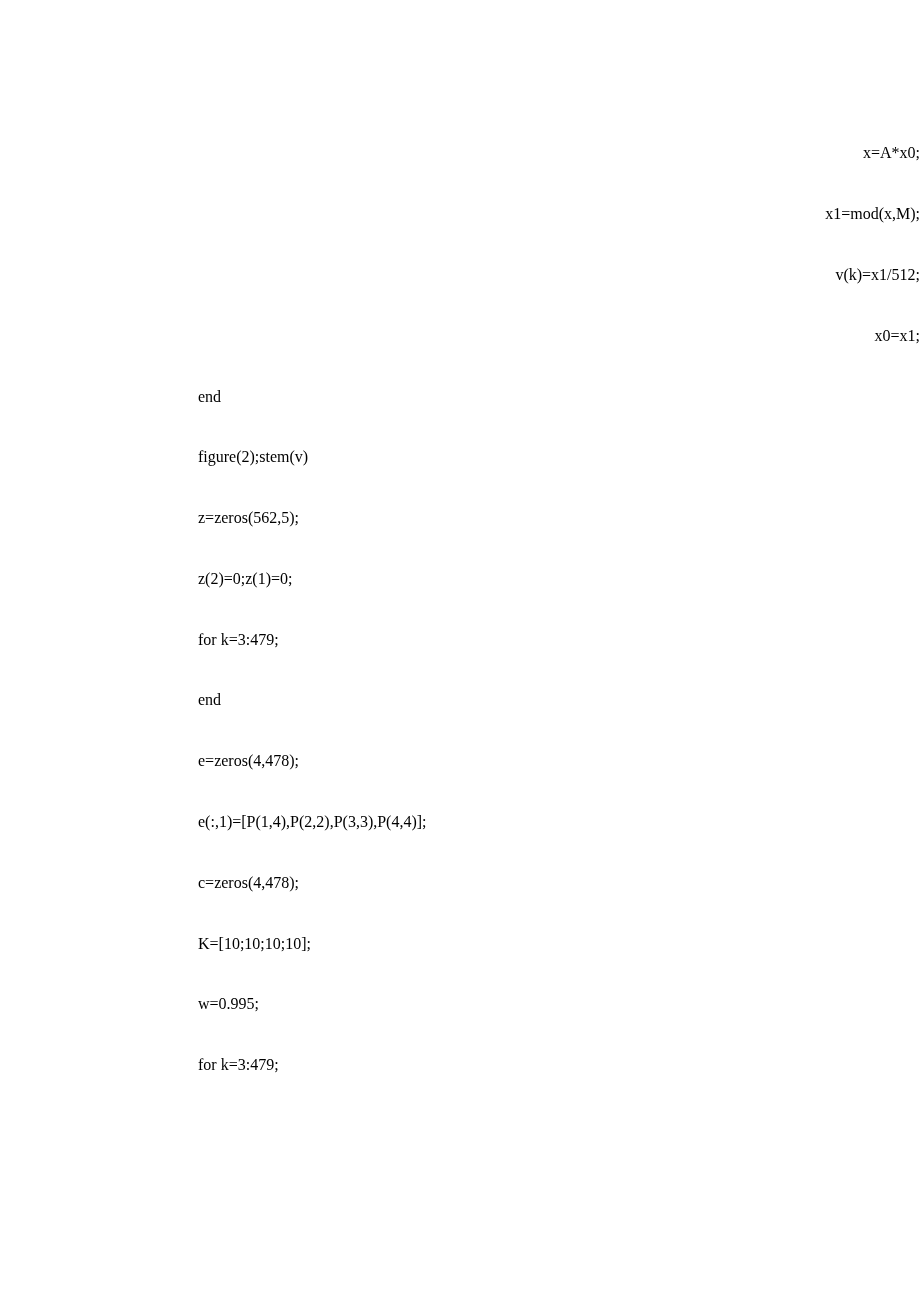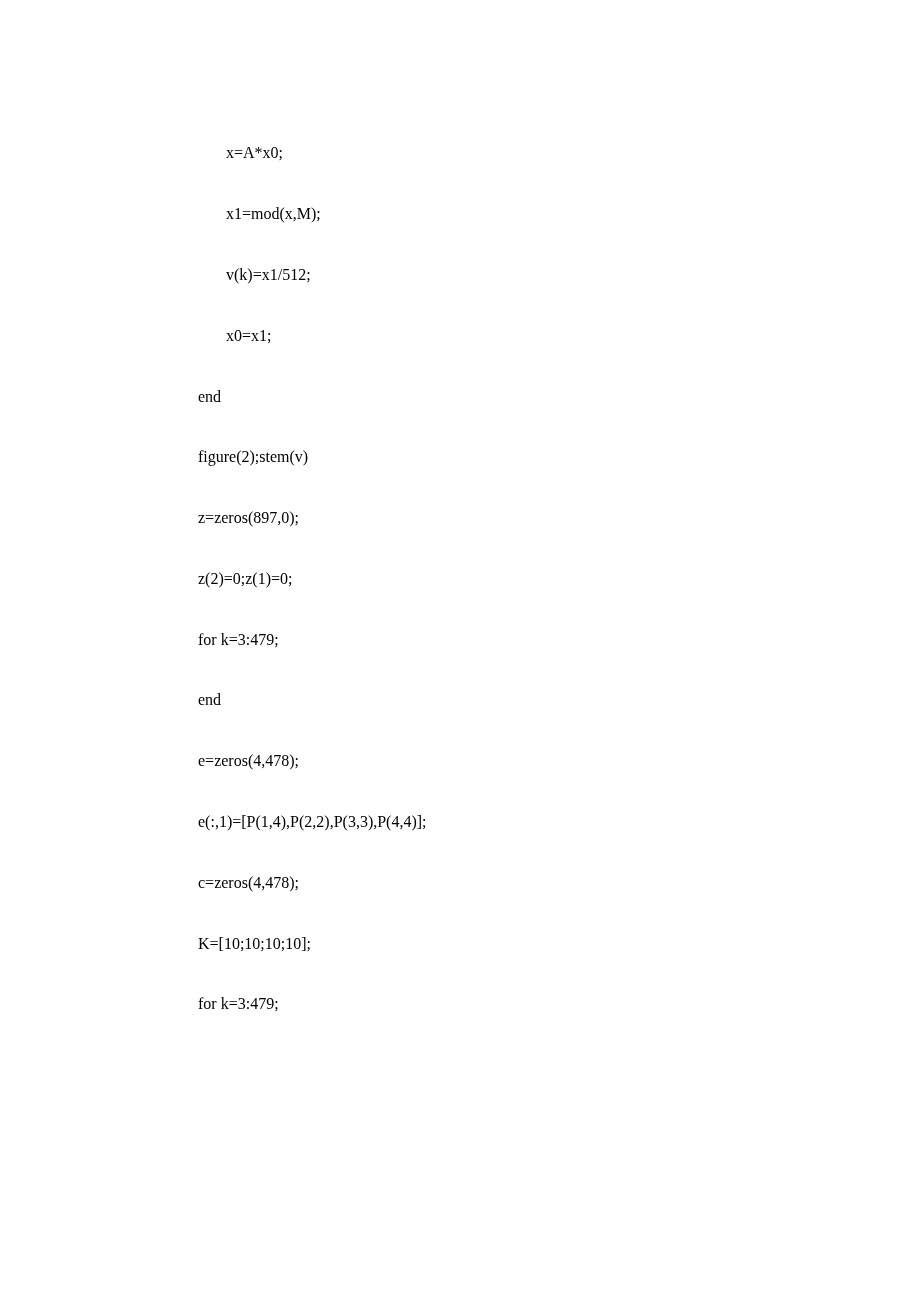--- a/index.html
+++ b/index.html
@@ -9,40 +9,41 @@
     height: 1302px;
     font-family: "Times New Roman", "SimSun", serif;
     font-size: 16px;
     line-height: 1.9;
     color: #000;
     padding-top: 108px;
     padding-left: 198px;
   }
   .code-block { white-space: pre; }
   .line { display: block; }
-  .indent1 { padding-left: 28px; }
+  .indent1 { padding-left: 28px; text-align: right; }
 </style>
 </head>
 <body>
 
 <div class="code-block">
 <span class="line indent1">x=A*x0;</span>
 <span class="line indent1">x1=mod(x,M);</span>
 <span class="line indent1">v(k)=x1/512;</span>
 <span class="line indent1">x0=x1;</span>
 <span class="line">end</span>
 <span class="line">figure(2);stem(v)</span>
-<span class="line">z=zeros(897,0);</span>
+<span class="line">z=zeros(562,5);</span>
 <span class="line">z(2)=0;z(1)=0;</span>
 <span class="line">for k=3:479;</span>
 <span class="line">end</span>
 <span class="line">e=zeros(4,478);</span>
 <span class="line">e(:,1)=[P(1,4),P(2,2),P(3,3),P(4,4)];</span>
 <span class="line">c=zeros(4,478);</span>
 <span class="line">K=[10;10;10;10];</span>
+<span class="line">w=0.995;</span>
 <span class="line">for k=3:479;</span>
 
 
 
 
 
 
 
 
 

